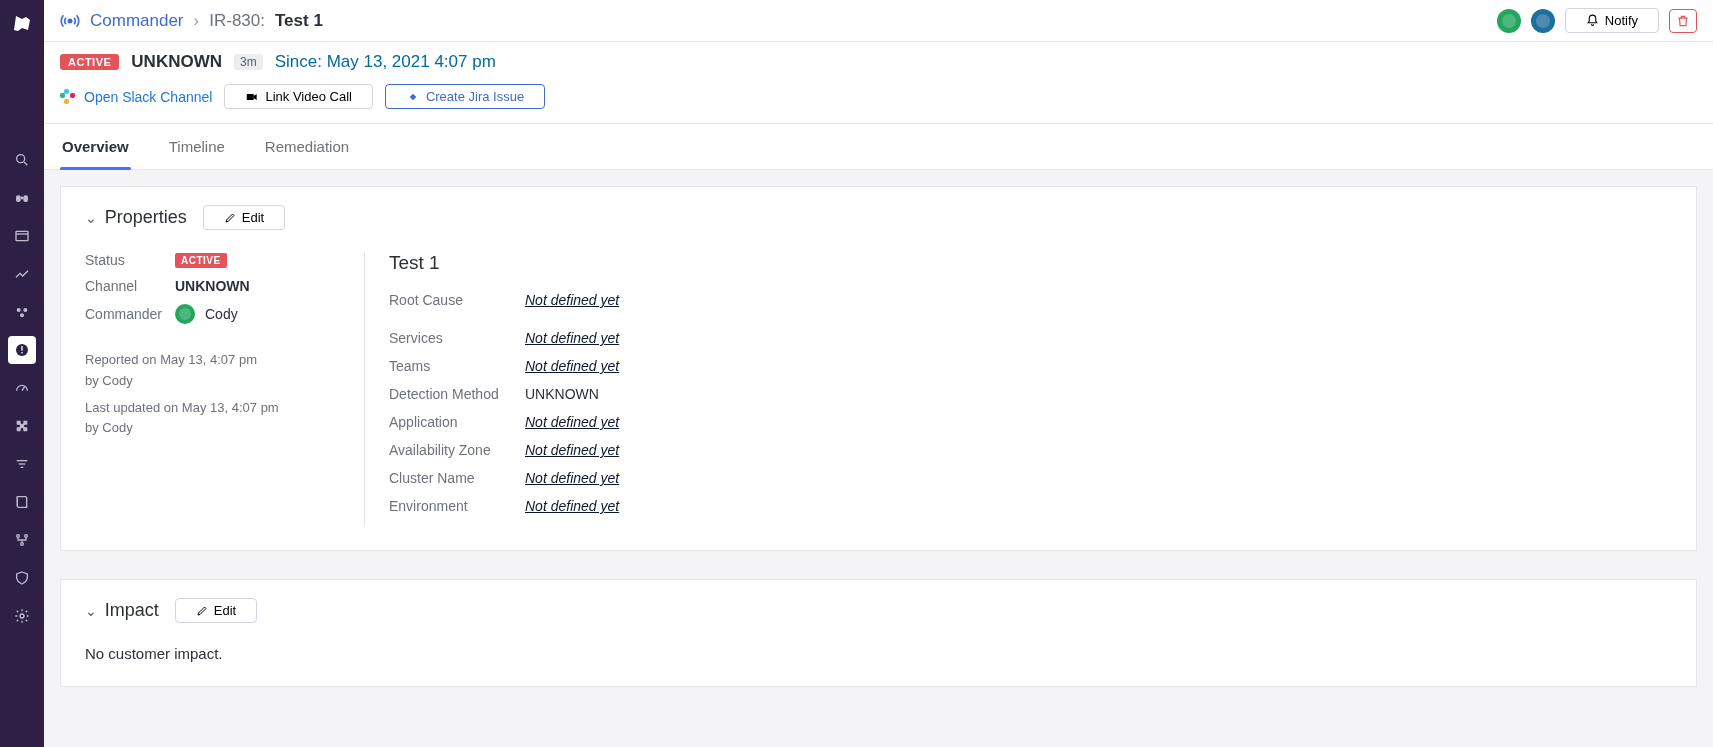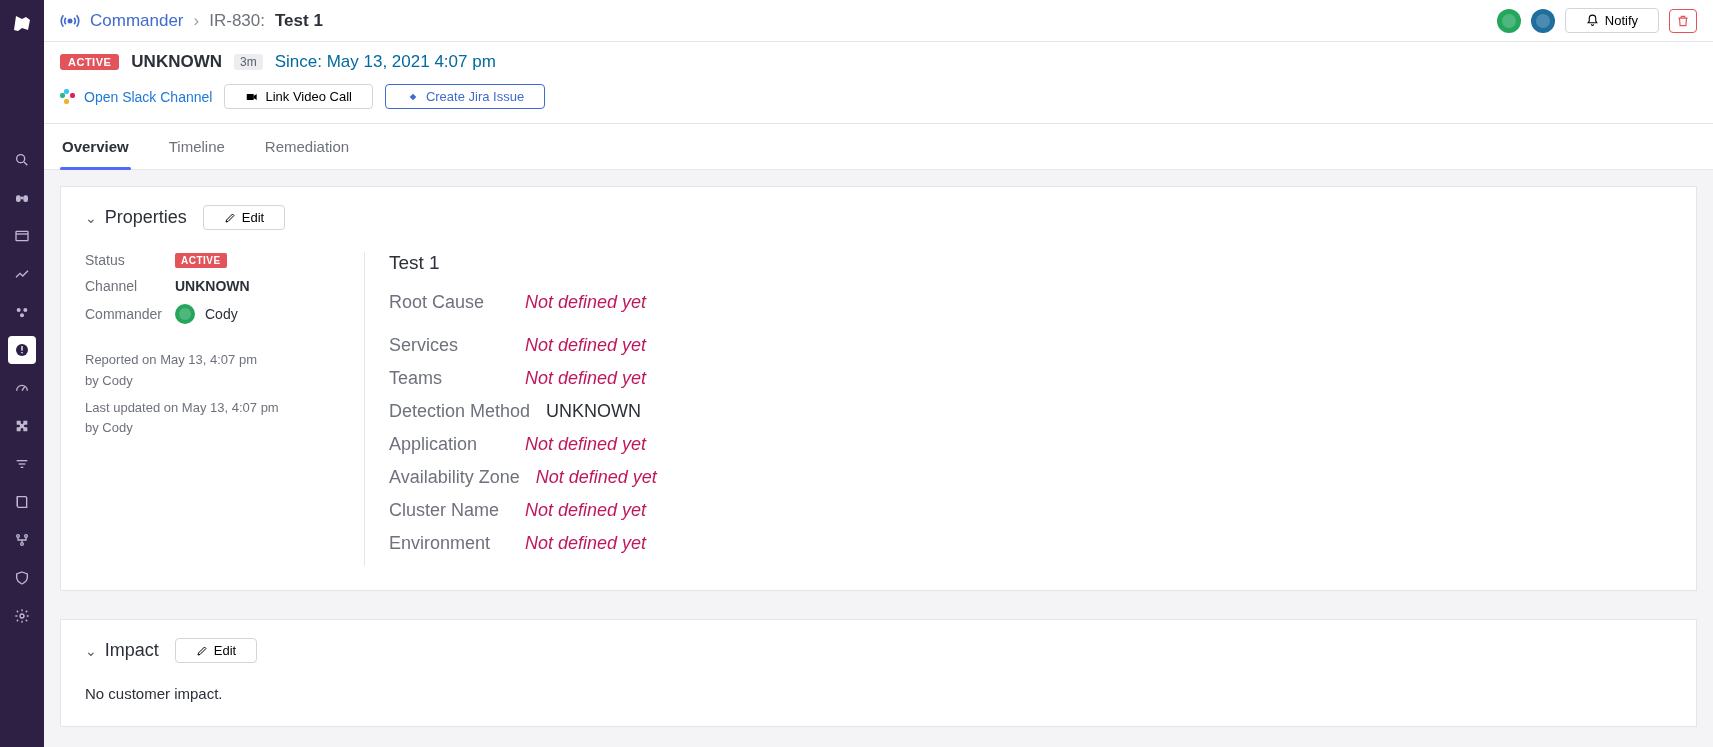--- a/index.html
+++ b/index.html
@@ -160,23 +160,23 @@
   .props-left .lbl{color:#6e727c;min-width:80px;}
   .props-left .val{font-weight:500;}
   .mini-badge{background:#e2535a;color:#fff;font-size:10px;font-weight:700;padding:2px 6px;border-radius:2px;letter-spacing:.5px;}
   .meta{margin-top:26px;color:#6e727c;font-size:13px;line-height:1.6;}
 
   .props-right{
     flex:1;
     padding-left:24px;
   }
   .props-right h3{font-size:19px;font-weight:500;margin-bottom:18px;}
-  .kv{display:flex;gap:16px;margin-bottom:12px;font-size:18px;}
+  .kv{display:flex;gap:16px;margin-bottom:12px;font-size:14px;}
   .kv .k{color:#6e727c;min-width:120px;}
-  .kv .v-italic{font-style:italic;color:#be185d;}
+  .kv .v-italic{font-style:italic;color:#0f172a;text-decoration:underline;}
   .kv-gap{height:10px;}
 
   .impact-text{font-size:15px;}
 
   
   .slack-icon{
     width:16px;height:16px;position:relative;display:inline-block;
   }
   .slack-icon span{position:absolute;border-radius:2px;}
   .slack-icon .a{width:5px;height:5px;top:0;left:4px;background:#36c5f0;}

